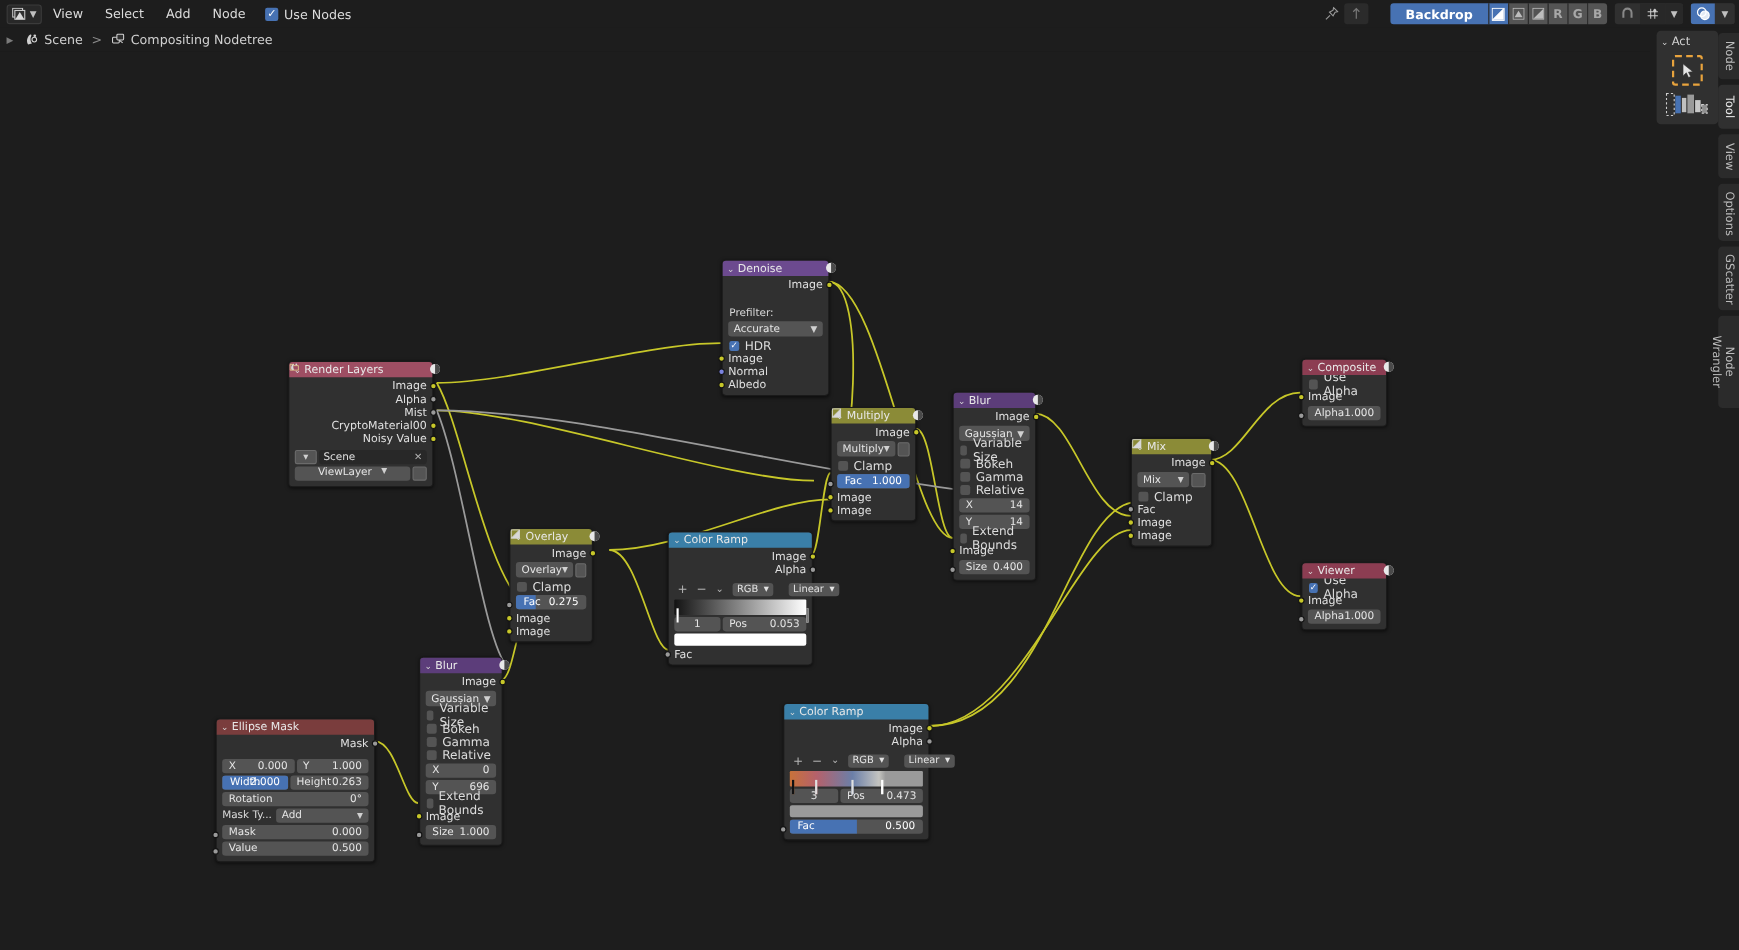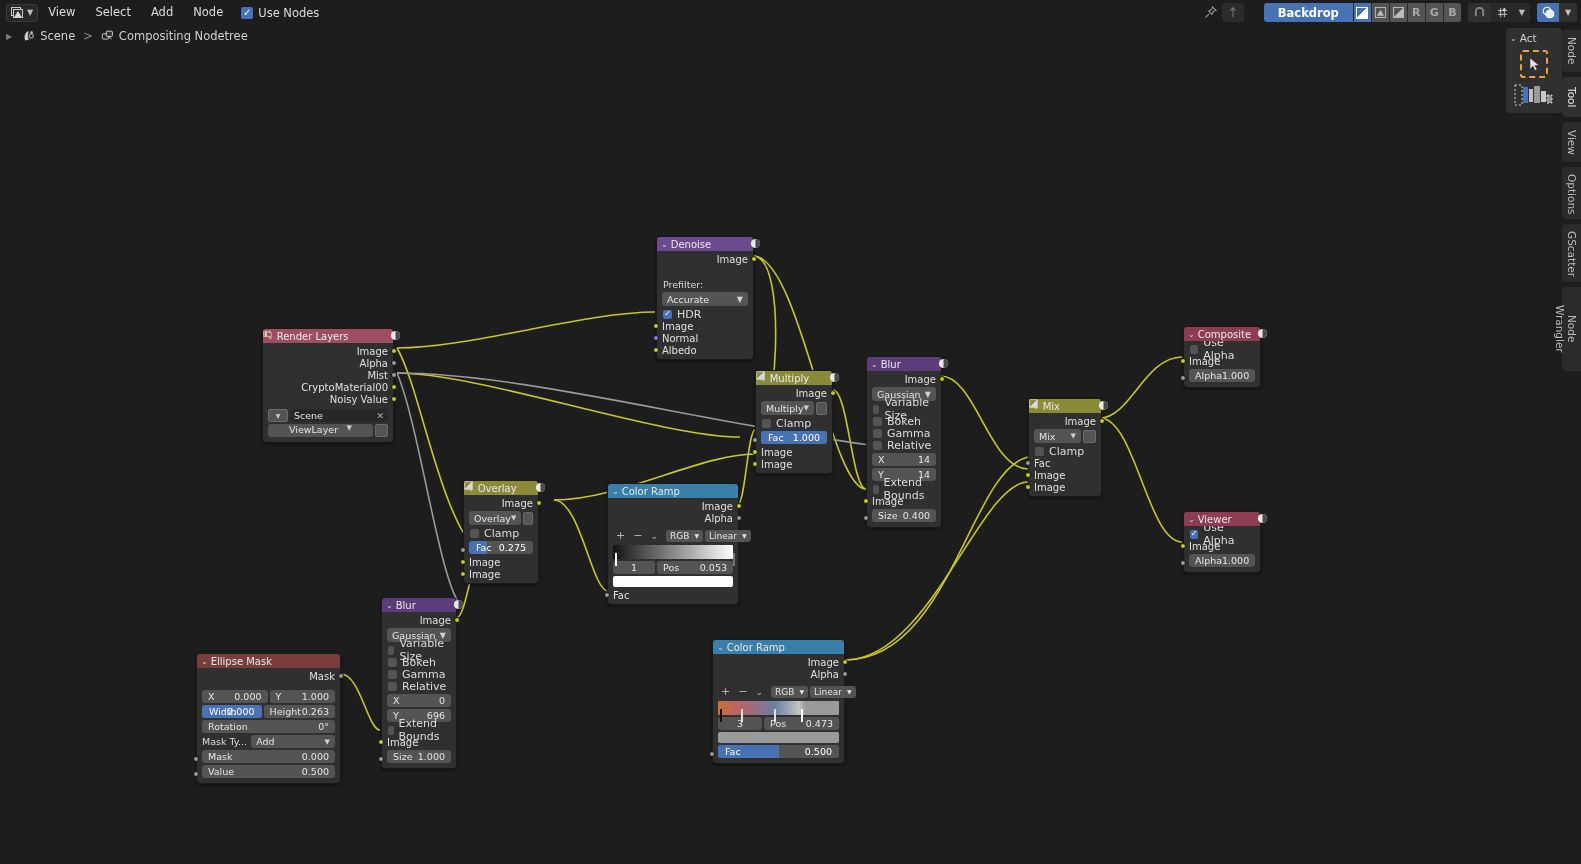--- a/index.html
+++ b/index.html
@@ -174,21 +174,21 @@
   .twocol .field { margin: 0; flex: 1; }
 
   .icon-sq {
     width: 13px; height: 13px; background: #545454; border-radius: 2px;
     display: flex; align-items: center; justify-content: center;
     border: 1px solid #6b6b6b;
   }
 
   .ramp-tools { display: flex; align-items: center; gap: 8px; padding: 1px 8px; }
   .ramp-tools .rt { color: #b5b5b5; font-size: 11px; }
-  .ramp-sel { margin-left: auto; display: flex; gap: 2px; }
+  .ramp-sel { margin-left: auto; display: flex; gap: 14px; }
   .mini-dd {
     height: 12px; background: #545454; border-radius: 3px; padding: 0 4px;
     display: flex; align-items: center; gap: 5px; font-size: 9px; color: #e3e3e3;
   }
   .ramp-bar { margin: 2px 5px; height: 14px; border-radius: 1px; position: relative; }
   .ramp-stop {
     position: absolute; bottom: -3px; width: 7px; height: 9px;
   }
   .ramp-stop .box { width: 7px; height: 5px; border: 1px solid #111; }
   .color-swatch { margin: 2px 5px; height: 11px; border-radius: 2px; }

